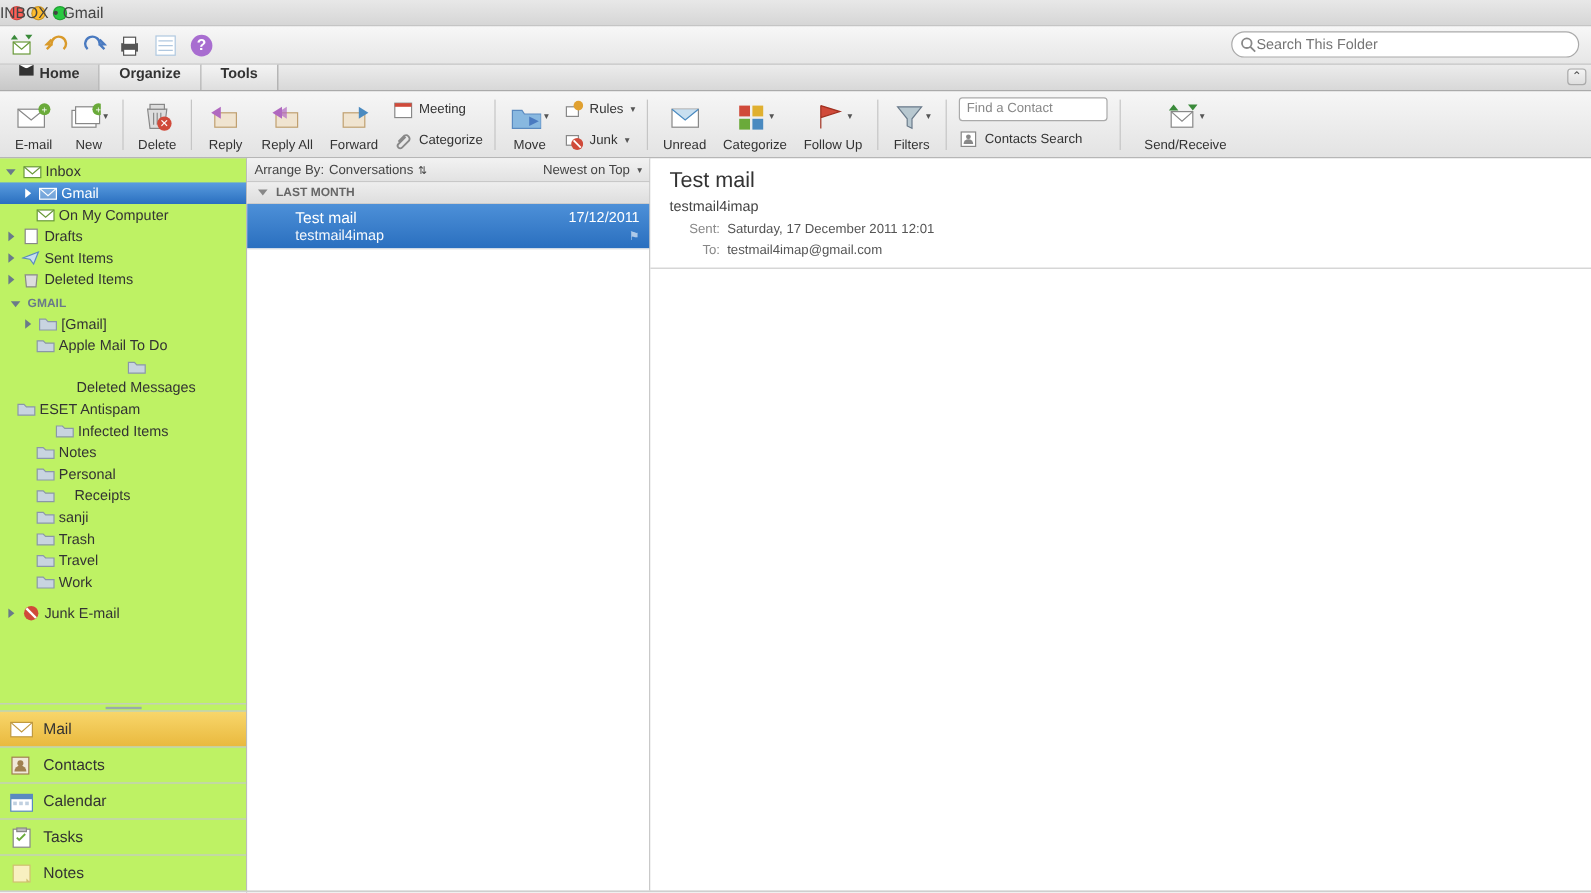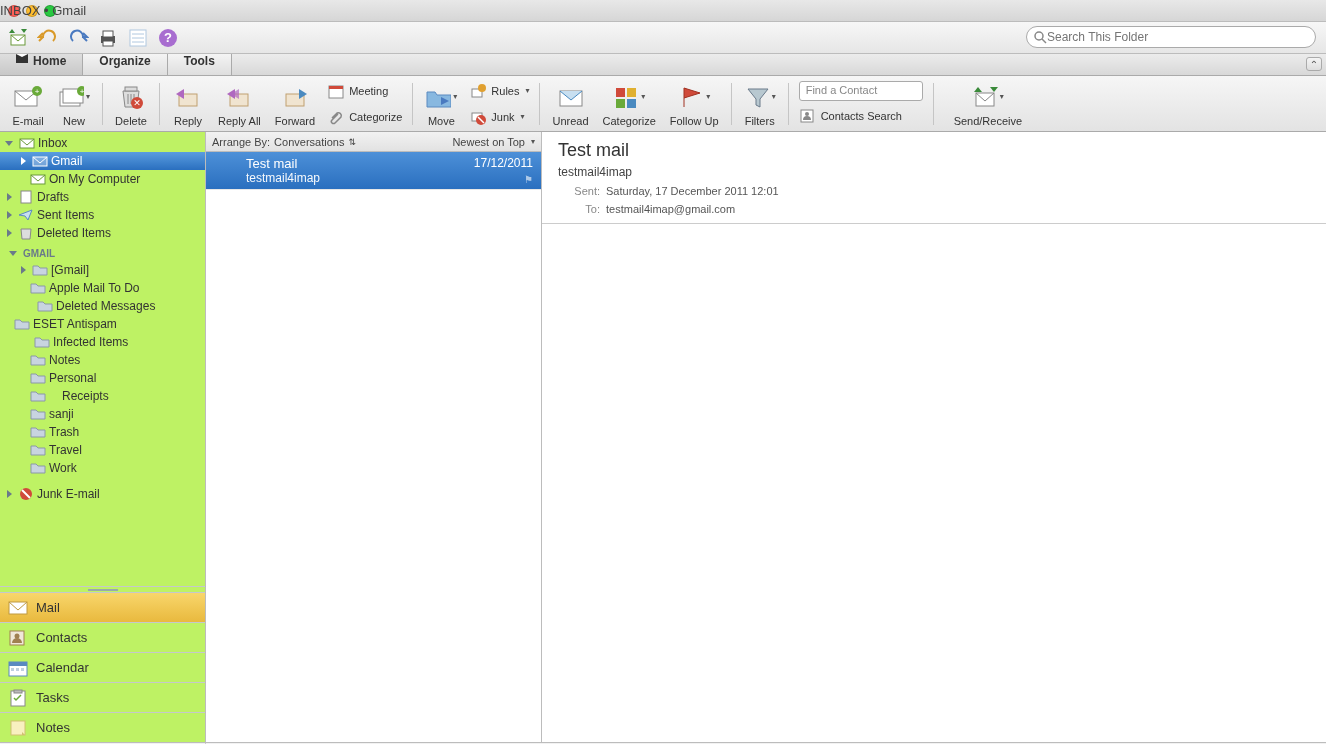--- a/index.html
+++ b/index.html
@@ -399,33 +399,33 @@
             <path d="M1 3 L6 3 L8 5 L15 5 L15 12 L1 12 Z" fill="#c8d4e0" stroke="#8a98a8"></path>
           </svg>
           <span>[Gmail]</span>
         </div>
       <div class="fitem" style="padding-left:30px;">
           <svg class="ficon" width="16" height="14">
             <path d="M1 3 L6 3 L8 5 L15 5 L15 12 L1 12 Z" fill="#c8d4e0" stroke="#8a98a8"></path>
           </svg>
           <span>Apple Mail To Do</span>
         </div>
-      <div class="fitem" style="padding-left:37px;">
+      <div class="fitem" style="padding-left:26px;flex-direction:column;">
           <svg class="ficon" width="16" height="14">
             <path d="M1 3 L6 3 L8 5 L15 5 L15 12 L1 12 Z" fill="#c8d4e0" stroke="#8a98a8"></path>
           </svg>
           <span>Deleted Messages</span>
         </div>
       <div class="fitem" style="padding-left:14px;">
           <svg class="ficon" width="16" height="14">
             <path d="M1 3 L6 3 L8 5 L15 5 L15 12 L1 12 Z" fill="#c8d4e0" stroke="#8a98a8"></path>
           </svg>
           <span>ESET Antispam</span>
         </div>
-      <div class="fitem" style="padding-left:34px;">
+      <div class="fitem" style="padding-left:46px;">
           <svg class="ficon" width="16" height="14">
             <path d="M1 3 L6 3 L8 5 L15 5 L15 12 L1 12 Z" fill="#c8d4e0" stroke="#8a98a8"></path>
           </svg>
           <span>Infected Items</span>
         </div>
       <div class="fitem" style="padding-left:30px;">
           <svg class="ficon" width="16" height="14">
             <path d="M1 3 L6 3 L8 5 L15 5 L15 12 L1 12 Z" fill="#c8d4e0" stroke="#8a98a8"></path>
           </svg>
           <span>Notes</span>
@@ -542,20 +542,24 @@
       <div class="left">
           <span>Arrange By:</span> 
           <span>Conversations</span> 
           <span style="font-size:9px;">⇅</span>
         </div>
       <div class="right">
           <span>Newest on Top</span> 
           <span class="dd">▾</span>
         </div>
     </div>
+    <div class="grouphdr">
+        <span class="disclosure" style="border-top-color:#888;"></span>
+        <span>LAST MONTH</span>
+      </div>
     <div class="msgitem selected">
       <div class="subj">Test mail</div>
       <div class="from">testmail4imap</div>
       <div class="date">17/12/2011</div>
       <div class="msgflag">⚑</div>
     </div>
   </div>
 
   <div class="reading">
     <div class="msghdr">

